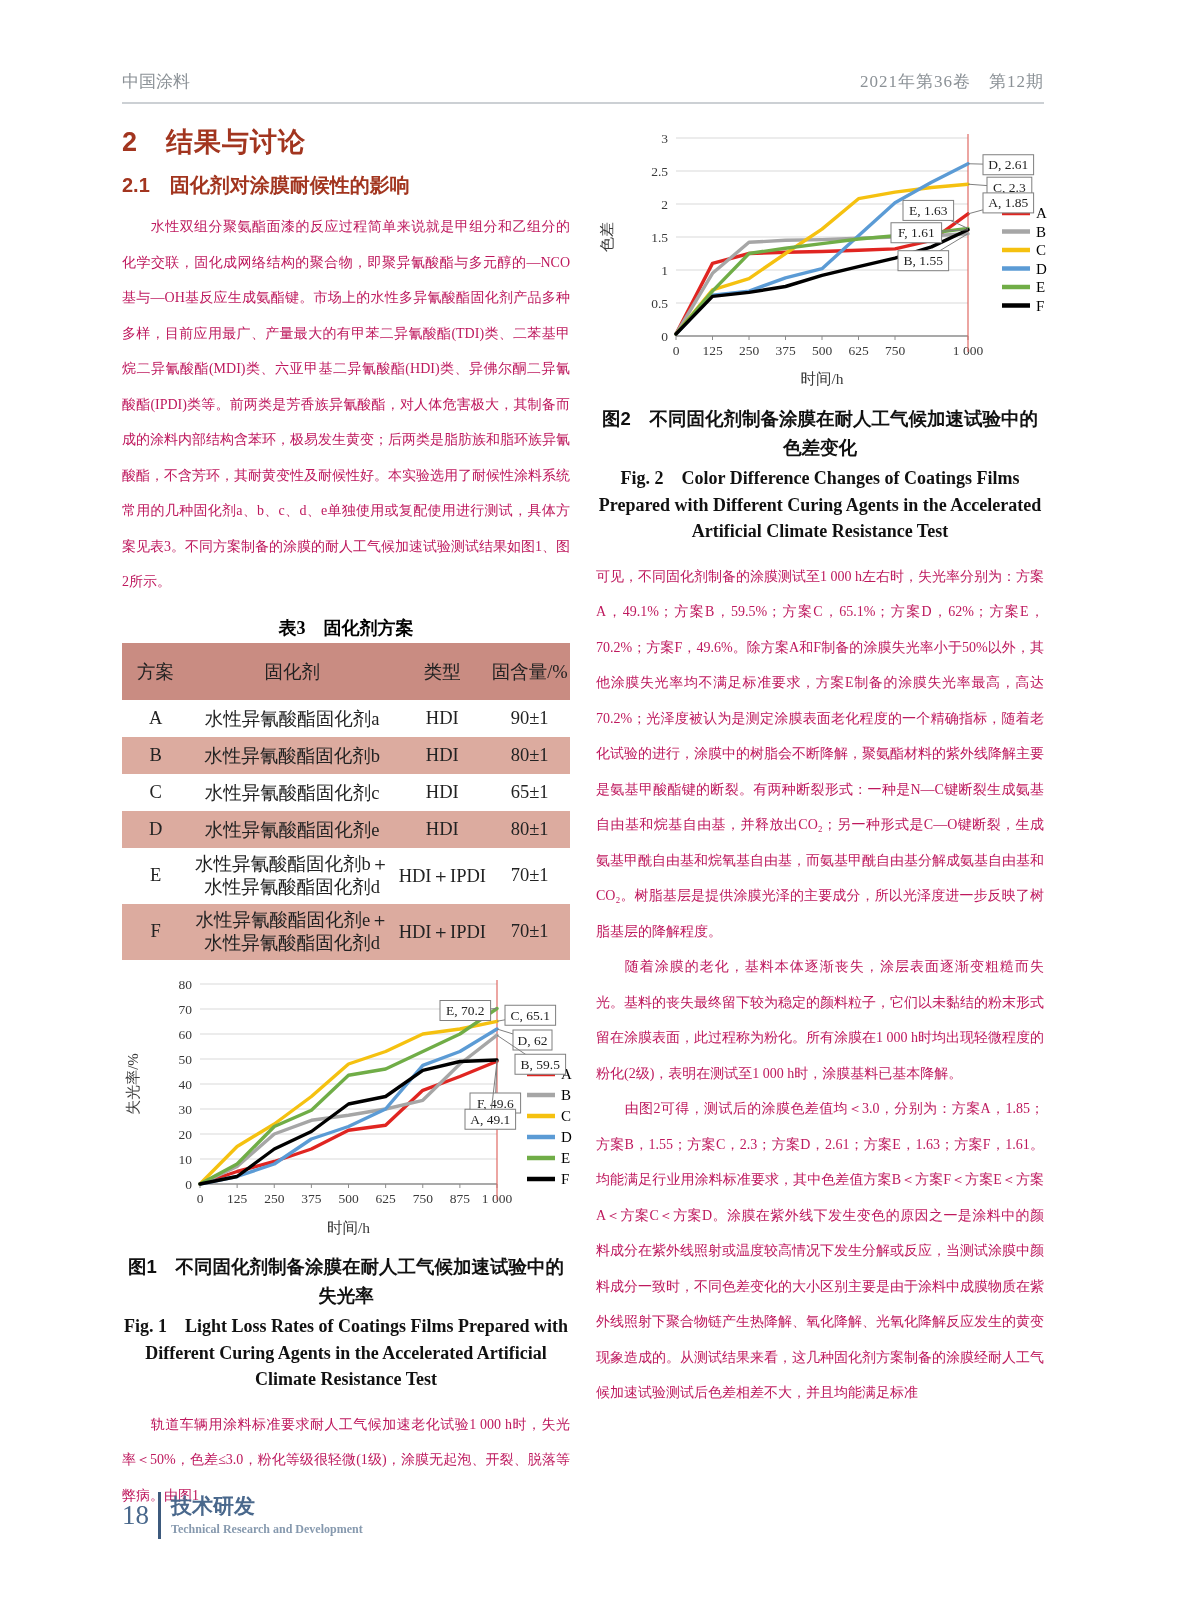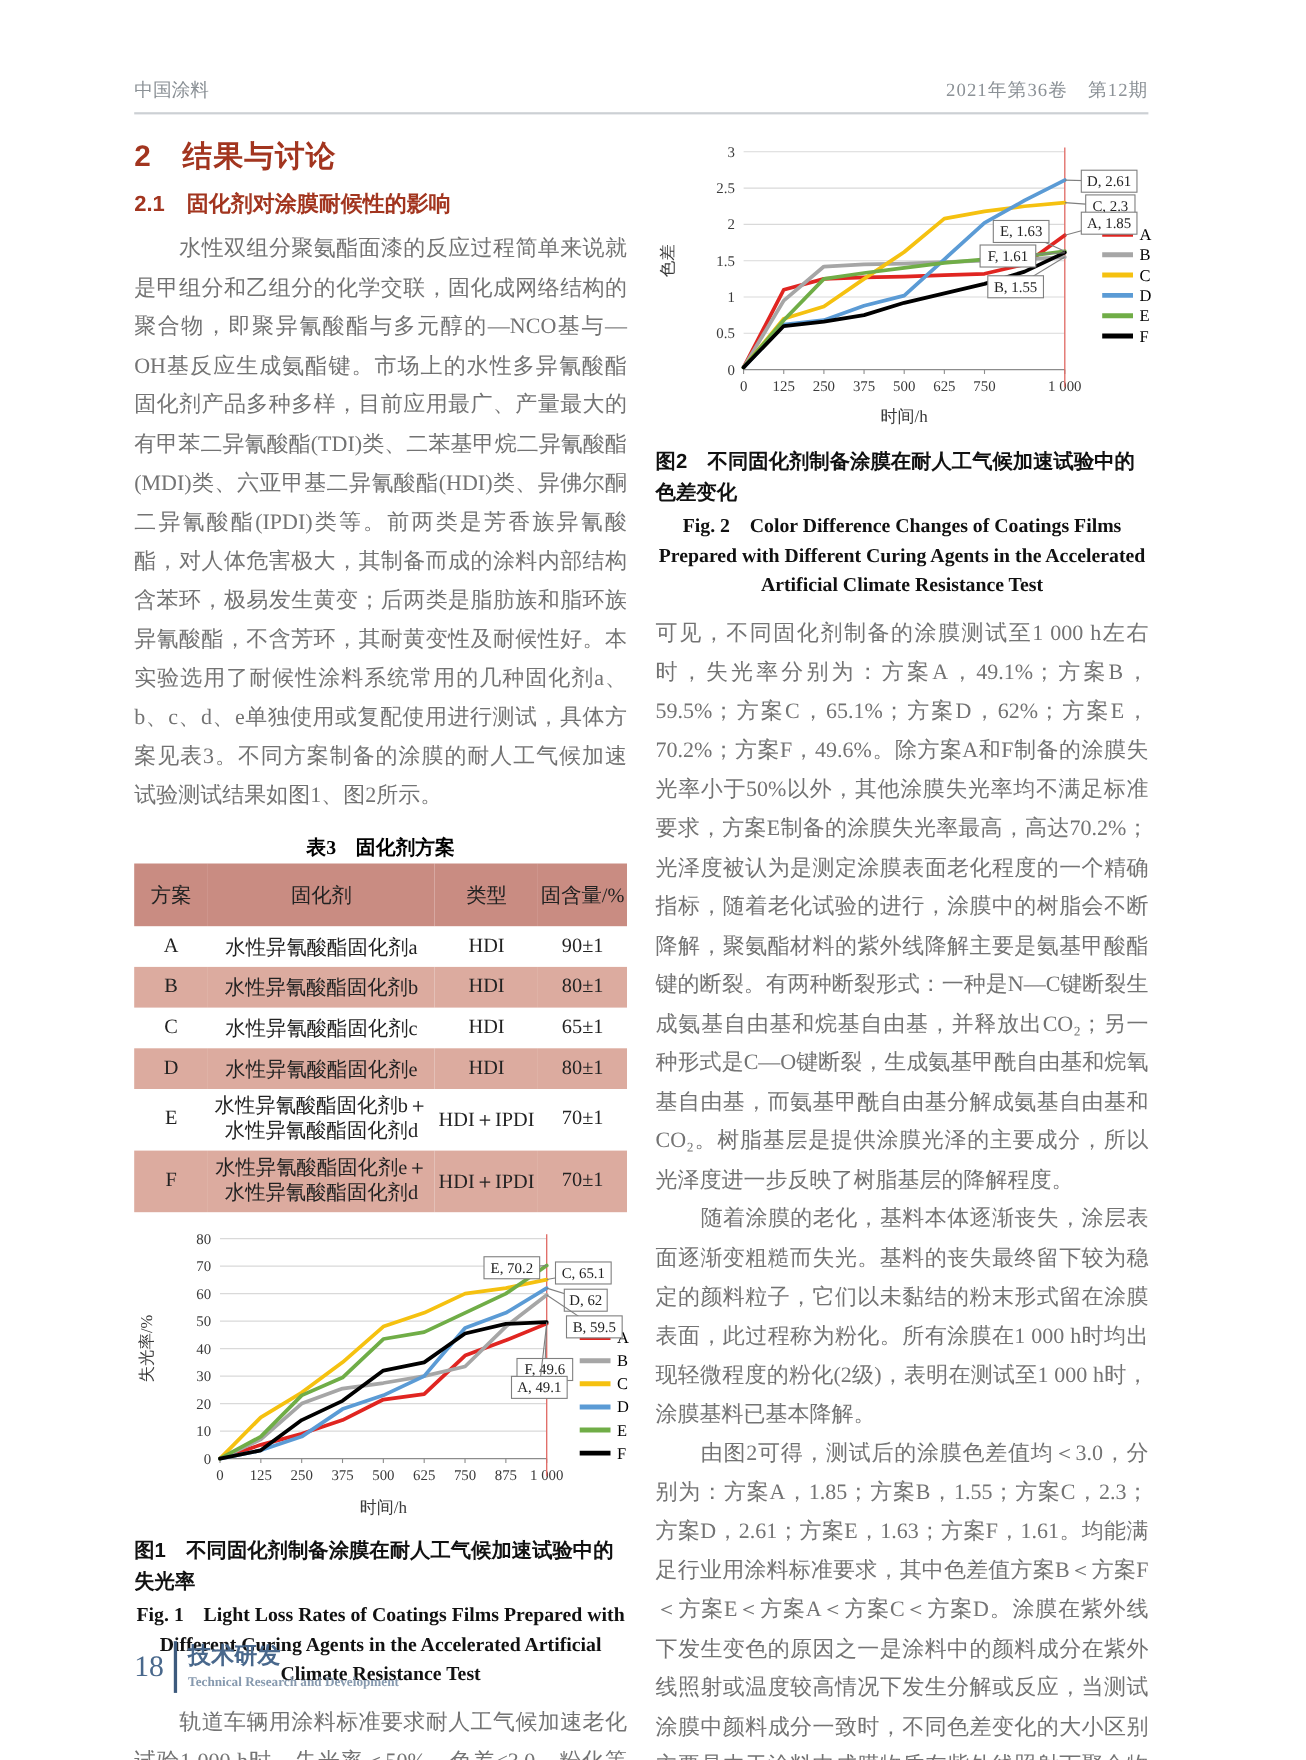--- a/index.html
+++ b/index.html
@@ -12,36 +12,36 @@
   .hdr .issue { letter-spacing:1px; }
 
   .cols { position:absolute; top:116px; left:122px; width:922px; display:flex; gap:26px; }
   .col { width:448px; }
 
   h2.sec { font-family:"Liberation Sans", sans-serif; color:#a2351f; font-size:27px;
            font-weight:bold; margin:8px 0 12px; letter-spacing:1px; }
   h3.subsec { font-family:"Liberation Sans", sans-serif; color:#a2351f; font-size:20px;
            font-weight:bold; margin:0 0 10px; }
 
-  p.body { font-size:20px; line-height:35.5px; text-align:justify; margin:0; color:#737373; }
+  p.body { font-size:14px; line-height:35.5px; text-align:justify; margin:0; color:#be185d; }
   p.indent { text-indent:2.05em; }
   p.mt { margin-top:14px; }
 
   .tblock { margin-top:16px; }
   .t-cn { text-align:center; font-weight:bold; font-size:18px; margin:2px 0 3px; }
   .t-en { text-align:center; font-weight:bold; font-size:18px; margin:0 0 9px; }
   table.t3 { width:100%; border-collapse:collapse; font-size:18.5px; text-align:center; color:#222; }
   .t3 th { background:#c98c82; font-weight:normal; padding:16px 2px; }
   .t3 td { padding:6px 2px; }
   .t3 tr.alt td { background:#dcab9f; }
   .t3 td.two { line-height:1.25; padding:5px 2px; }
 
   .figblock { margin-top:12px; }
   .figblock svg { display:block; }
-  .cap-cn { font-family:"Liberation Sans", sans-serif; font-weight:bold; text-align:left;
+  .cap-cn { font-family:"Liberation Sans", sans-serif; font-weight:bold; text-align:center;
             font-size:18.5px; line-height:29px; margin-top:8px; color:#111; }
   .cap-en { font-weight:bold; text-align:center; font-size:18px; line-height:26.5px; margin-top:3px; color:#111; }
 
   .footer { position:absolute; left:122px; top:1492px; display:flex; align-items:center; }
   .fpage { font-size:27px; color:#49688c; margin-right:9px; }
   .fbar  { width:3px; height:47px; background:#3d5a7d; margin-right:10px; }
   .fcn   { font-family:"Liberation Sans", sans-serif; font-weight:bold; font-size:21px;
            color:#49688c; line-height:1.15; }
   .fen   { font-size:12px; color:#8699ae; margin-top:3px; font-weight:bold; }
 </style>

